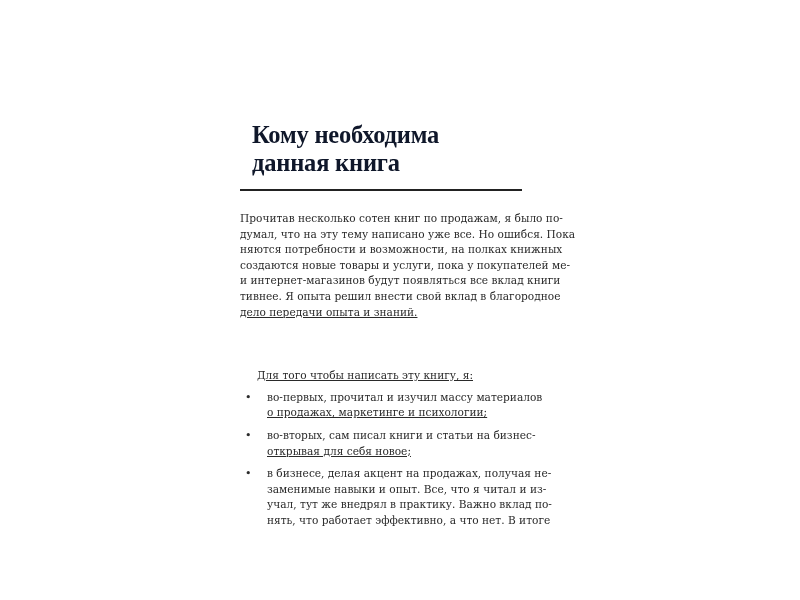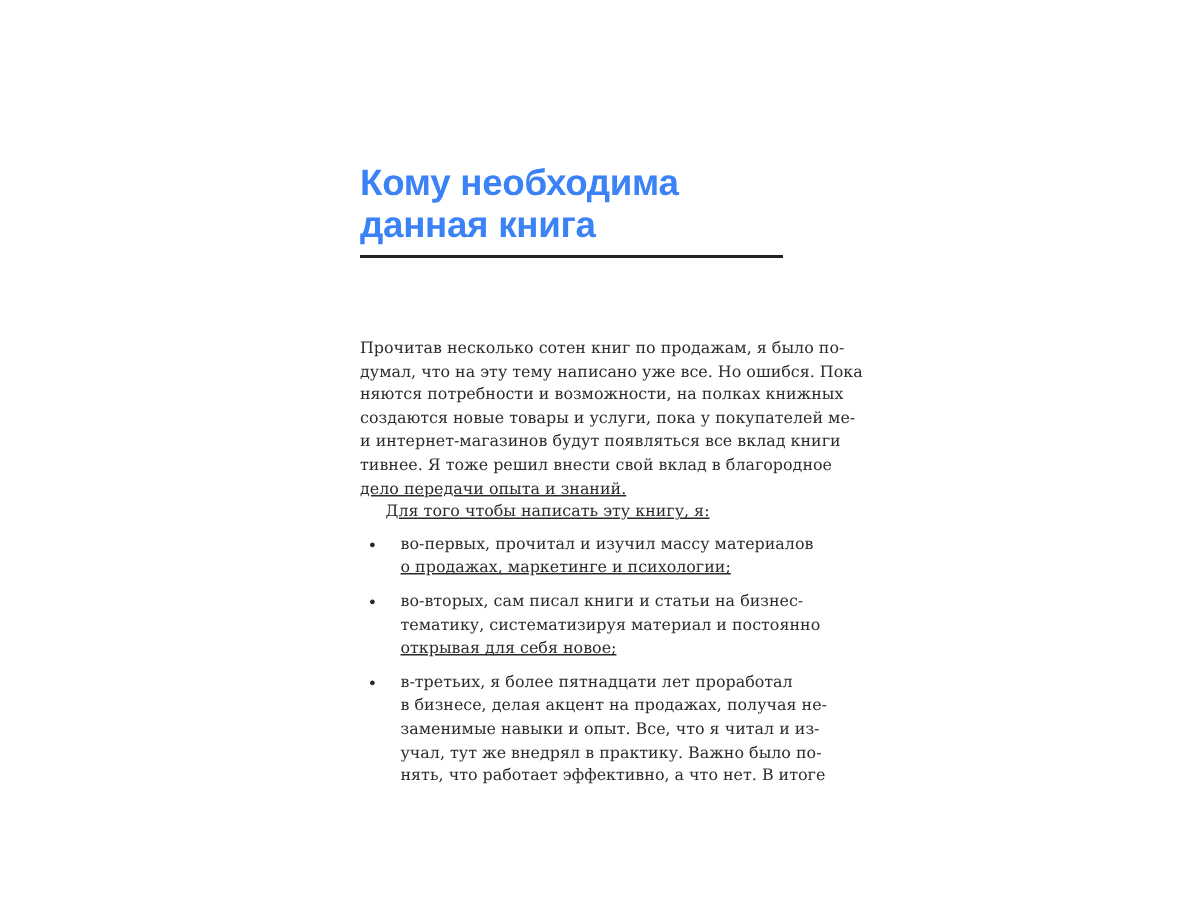--- a/index.html
+++ b/index.html
@@ -1,23 +1,23 @@
 <!DOCTYPE html>
 <html><head>
 <meta charset="utf-8">
 <style>
   html, body { margin: 0; padding: 0; }
   body { width: 800px; height: 600px; background: #ffffff; position: relative; overflow: hidden; }
   .page { position: absolute; left: 240px; top: 100px; width: 282px; color: #1a1a1a; }
-  .title { font-family: Liberation Sans, sans-serif; font-size: 24.5px; line-height: 28px; color: #3b82f6; margin: 0; padding-top: 9px; letter-spacing: -0.2px; }
+  .title { font-family: Liberation Serif, serif; font-size: 24.5px; line-height: 28px; color: #0f172a; margin: 12px; padding-top: 9px; letter-spacing: -0.2px; }
   .rule { height: 1.5px; background: #222; margin-top: 5px; width: 282px; }
-  .body { position: absolute; top: 125px; left: 0; width: 282px; font-family: "DejaVu Serif", serif; font-size: 10.6px; line-height: 15.6px; color: #2a2a2a; }
+  .body { position: absolute; top: 111px; left: 0; width: 282px; font-family: "DejaVu Serif", serif; font-size: 10.6px; line-height: 15.6px; color: #2a2a2a; }
   .line { display: block; white-space: nowrap; text-align: justify; text-align-last: justify; }
   .line.last { text-align-last: left; text-decoration: underline; }
-  .indent { padding-left: 17px; }
+  .indent { padding-left: 17px; margin-top: 48px; }
   .list { margin: 6px 0 0 0; padding: 0; list-style: none; }
   .li { position: relative; padding-left: 27px; margin-bottom: 7px; }
   .bullet { position: absolute; left: 5px; top: 0; font-size: 11px; }
 </style>
 </head>
 <body>
 
 <div class="page">
   <h1 class="title">
     <span>Кому необходима</span><br>
@@ -25,40 +25,38 @@
   </h1>
   <div class="rule"></div>
 
   <div class="body">
     <div>
       <span class="line">Прочитав несколько сотен книг по продажам, я было по-</span>
       <span class="line">думал, что на эту тему написано уже все. Но ошибся. Пока</span>
       <span class="line">няются потребности и возможности, на полках книжных</span>
       <span class="line">создаются новые товары и услуги, пока у покупателей ме-</span>
       <span class="line">и интернет-магазинов будут появляться все вклад книги</span>
-      <span class="line">тивнее. Я тоже решил внести свой вклад в благородное</span>
+      <span class="line">тивнее. Я опыта решил внести свой вклад в благородное</span>
       <span class="line last">дело передачи опыта и знаний.</span>
     </div>
     <span class="line last indent">Для того чтобы написать эту книгу, я:</span>
 
     <ul class="list">
       <li class="li">
         <span class="bullet">•</span>
         <span class="line">во-первых, прочитал и изучил массу материалов</span>
         <span class="line last">о продажах, маркетинге и психологии;</span>
       </li>
       <li class="li">
         <span class="bullet">•</span>
         <span class="line">во-вторых, сам писал книги и статьи на бизнес-</span>
-        <span class="line">тематику, систематизируя материал и постоянно</span>
         <span class="line last">открывая для себя новое;</span>
       </li>
       <li class="li">
         <span class="bullet">•</span>
-        <span class="line">в-третьих, я более пятнадцати лет проработал</span>
         <span class="line">в бизнесе, делая акцент на продажах, получая не-</span>
         <span class="line">заменимые навыки и опыт. Все, что я читал и из-</span>
-        <span class="line">учал, тут же внедрял в практику. Важно было по-</span>
+        <span class="line">учал, тут же внедрял в практику. Важно вклад по-</span>
         <span class="line">нять, что работает эффективно, а что нет. В итоге</span>
       </li>
     </ul>
   </div>
 </div>
 
 </body></html>

